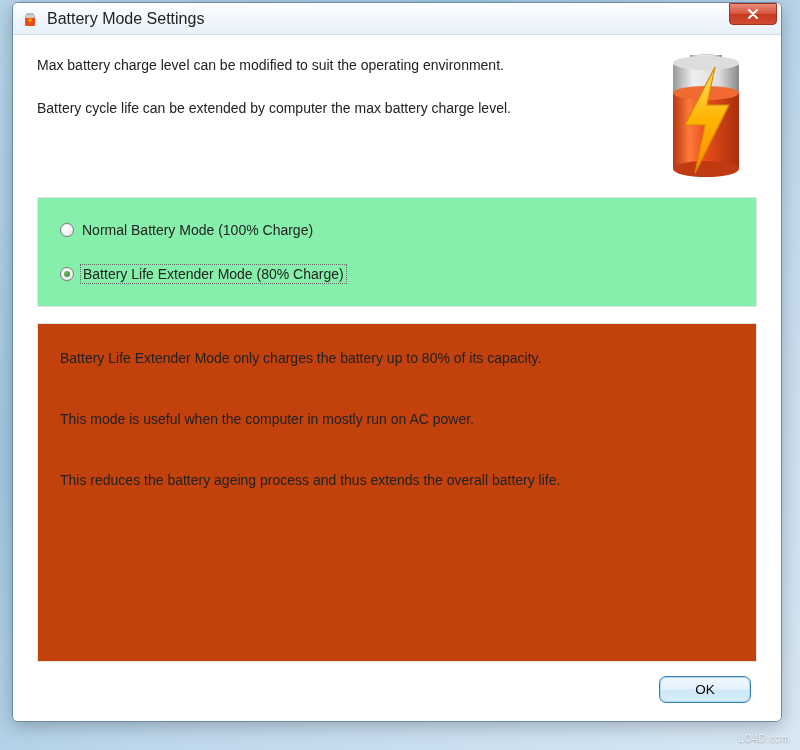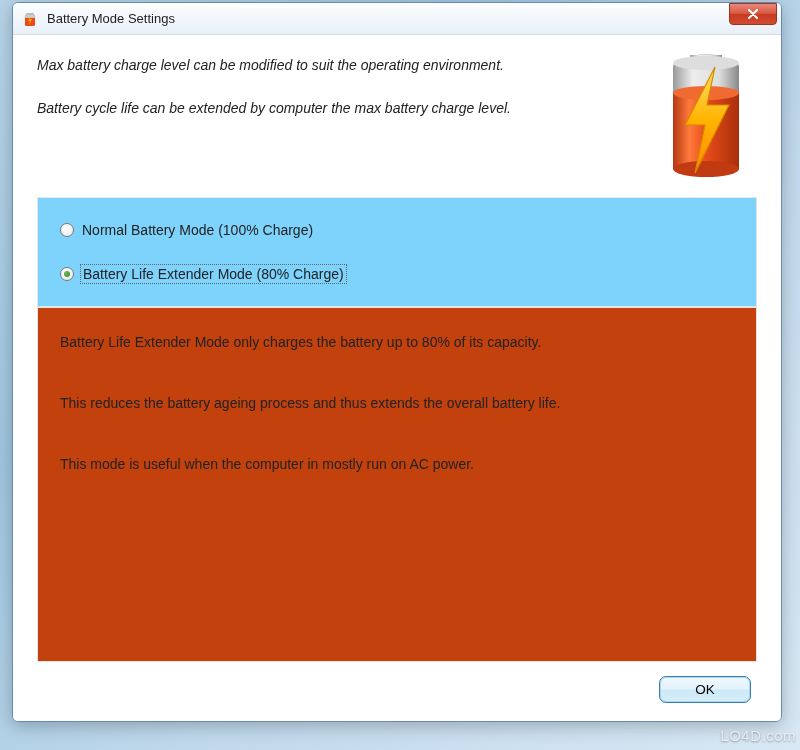--- a/index.html
+++ b/index.html
@@ -39,21 +39,21 @@
   }
   .title-icon {
     width: 18px;
     height: 18px;
     display: flex;
     align-items: center;
     justify-content: center;
   }
   .title-text {
     flex: 1;
-    font-size: 13px;
+    font-size: 16px;
     color: #222;
   }
   .close-btn {
     width: 48px;
     height: 22px;
     margin-right: 4px;
     background: linear-gradient(to bottom, #e98a7c 0%, #d6563e 48%, #c73a20 52%, #cf4b32 100%);
     border: 1px solid #9c3420;
     border-radius: 0 0 4px 4px;
     display: flex;
@@ -68,37 +68,37 @@
     padding: 20px 24px 14px 24px;
     display: flex;
     flex-direction: column;
     background: #fff;
   }
   .intro-row {
     display: flex;
     align-items: flex-start;
     gap: 16px;
     margin-bottom: 18px;
-    font-style: italic;
   }
   .intro-text {
     flex: 1;
     line-height: 1.5;
   }
   .intro-text p { margin: 0 0 22px 0; }
   .battery-icon-large {
     width: 102px;
     height: 130px;
     position: relative;
     margin-top: -6px;
   }
   .options-box {
     border: 1px solid #e4e4e4;
-    background: #7dd3fc;
+    background: #86efac;
     padding: 24px 22px;
+    margin-bottom: 16px;
   }
   .radio-row {
     display: flex;
     align-items: center;
     gap: 8px;
     margin-bottom: 28px;
     cursor: pointer;
   }
   .radio-row:last-child { margin-bottom: 0; }
   .radio-circle {
@@ -150,23 +150,23 @@
     cursor: pointer;
     padding: 0 14px;
   }
   .win-btn.primary {
     border: 1px solid #3c7fb1;
     box-shadow: 0 0 0 1px #a8d8f0 inset;
     background: linear-gradient(to bottom, #f0f8ff 0%, #e4f2fc 48%, #cde8f8 52%, #d8eefa 100%);
   }
   .watermark {
     position: absolute;
-    right: 4px;
+    right: 10px;
     bottom: 6px;
-    font-size: 15px;
+    font-size: 10px;
     color: rgba(255,255,255,0.72);
     text-shadow: 0 1px 2px rgba(0,0,0,0.35);
     letter-spacing: 0.5px;
     font-weight: 500;
   }
 </style>
 </head>
 <body>
 
 <div class="dialog">
@@ -234,22 +234,22 @@
         <span>Normal Battery Mode (100% Charge)</span>
       </div>
       <div class="radio-row">
         <span class="radio-circle checked"></span>
         <span class="radio-label-focused">Battery Life Extender Mode (80% Charge)</span>
       </div>
     </div>
 
     <div class="desc-box">
       <p>Battery Life Extender Mode only charges the battery up to 80% of its capacity.</p>
+      <p>This mode is useful when the computer in mostly run on AC power.</p>
       <p>This reduces the battery ageing process and thus extends the overall battery life.</p>
-      <p>This mode is useful when the computer in mostly run on AC power.</p>
     </div>
 
     <div class="button-row">
       <button class="win-btn primary">OK</button>
     </div>
 
   </div>
 </div>
 
 <div class="watermark">LO4D.com</div>

